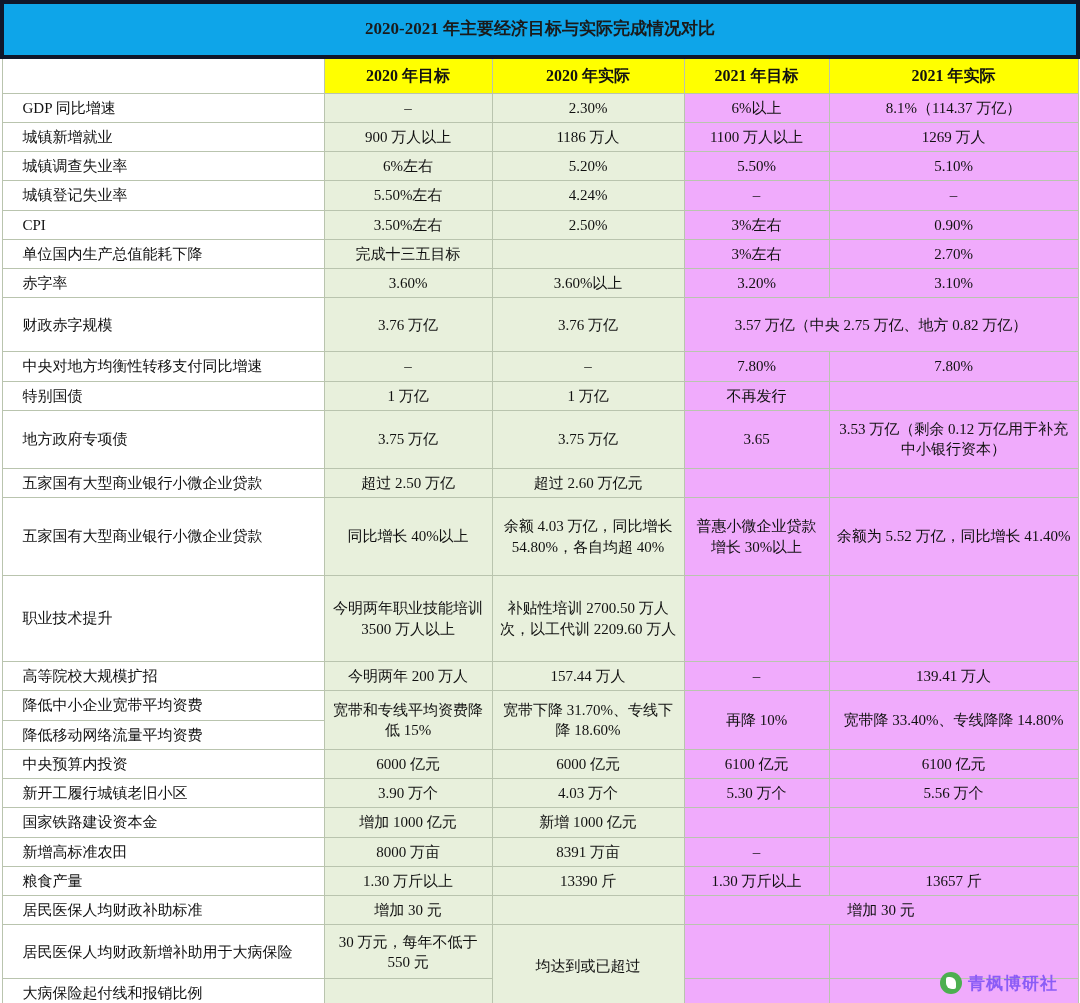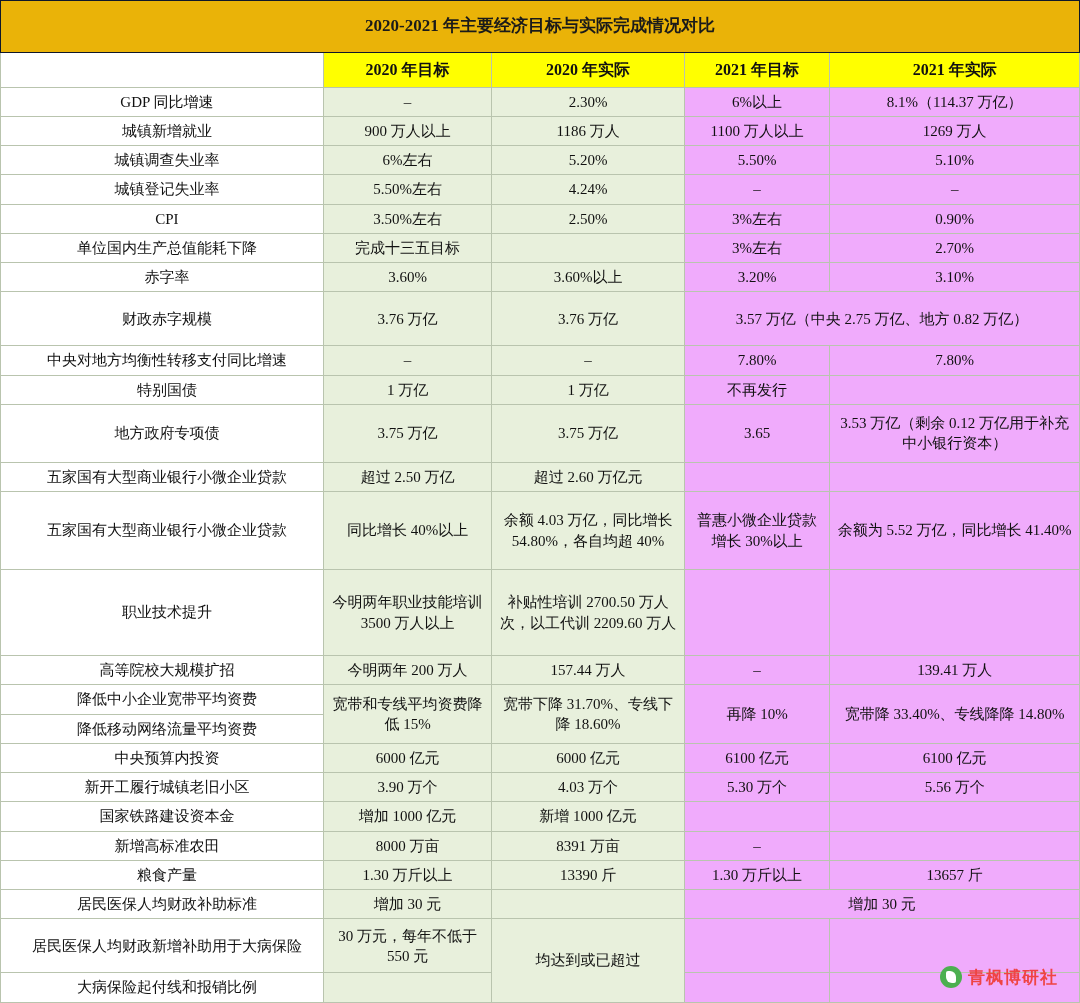--- a/index.html
+++ b/index.html
@@ -21,39 +21,39 @@
   td,th{
     border:1px solid #b9c4ae;
     padding:4px 6px;
     font-size:15px;
     line-height:1.35;
     vertical-align:middle;
     text-align:center;
     word-wrap:break-word;
   }
   .title-row td{
-    background:#eab308;
+    background:#0ea5e9;
     color:#1a1a1a;
     font-weight:bold;
     font-size:17px;
     padding:14px 4px;
-    border:1px solid #0f172a;
+    border:4px solid #0f172a;
   }
   .head-row td{
     background:#ffff00;
     font-weight:bold;
     font-size:16px;
     padding:6px 16px;
   }
   .head-row td.blank{
     background:#ffffff;
   }
   td.lbl{
     background:#ffffff;
-    text-align:center;
+    text-align:left;
     padding-right:10px;
     font-size:15px;
     padding-left:20px;
   }
   td.g{ background:#e8f0dc; }
   td.p{ background:#f0abfc; }
   .c1{width:322px;}
   .c2{width:168px;}
   .c3{width:192px;}
   .c4{width:145px;}
@@ -74,21 +74,21 @@
     display:inline-block;
   }
   .wm-ico:after{
     content:"";
     position:absolute;left:6px;top:5px;
     width:10px;height:12px;
     background:#ffffff;
     border-radius:2px 6px 2px 6px;
   }
   .wm-txt{
-    color:#ef4444;
+    color:#8b5cf6;
     font-size:17px;
     font-weight:bold;
     letter-spacing:1px;
   }
   #page{position:relative;}
 </style>
 </head>
 <body>
 
 <div id="page">

